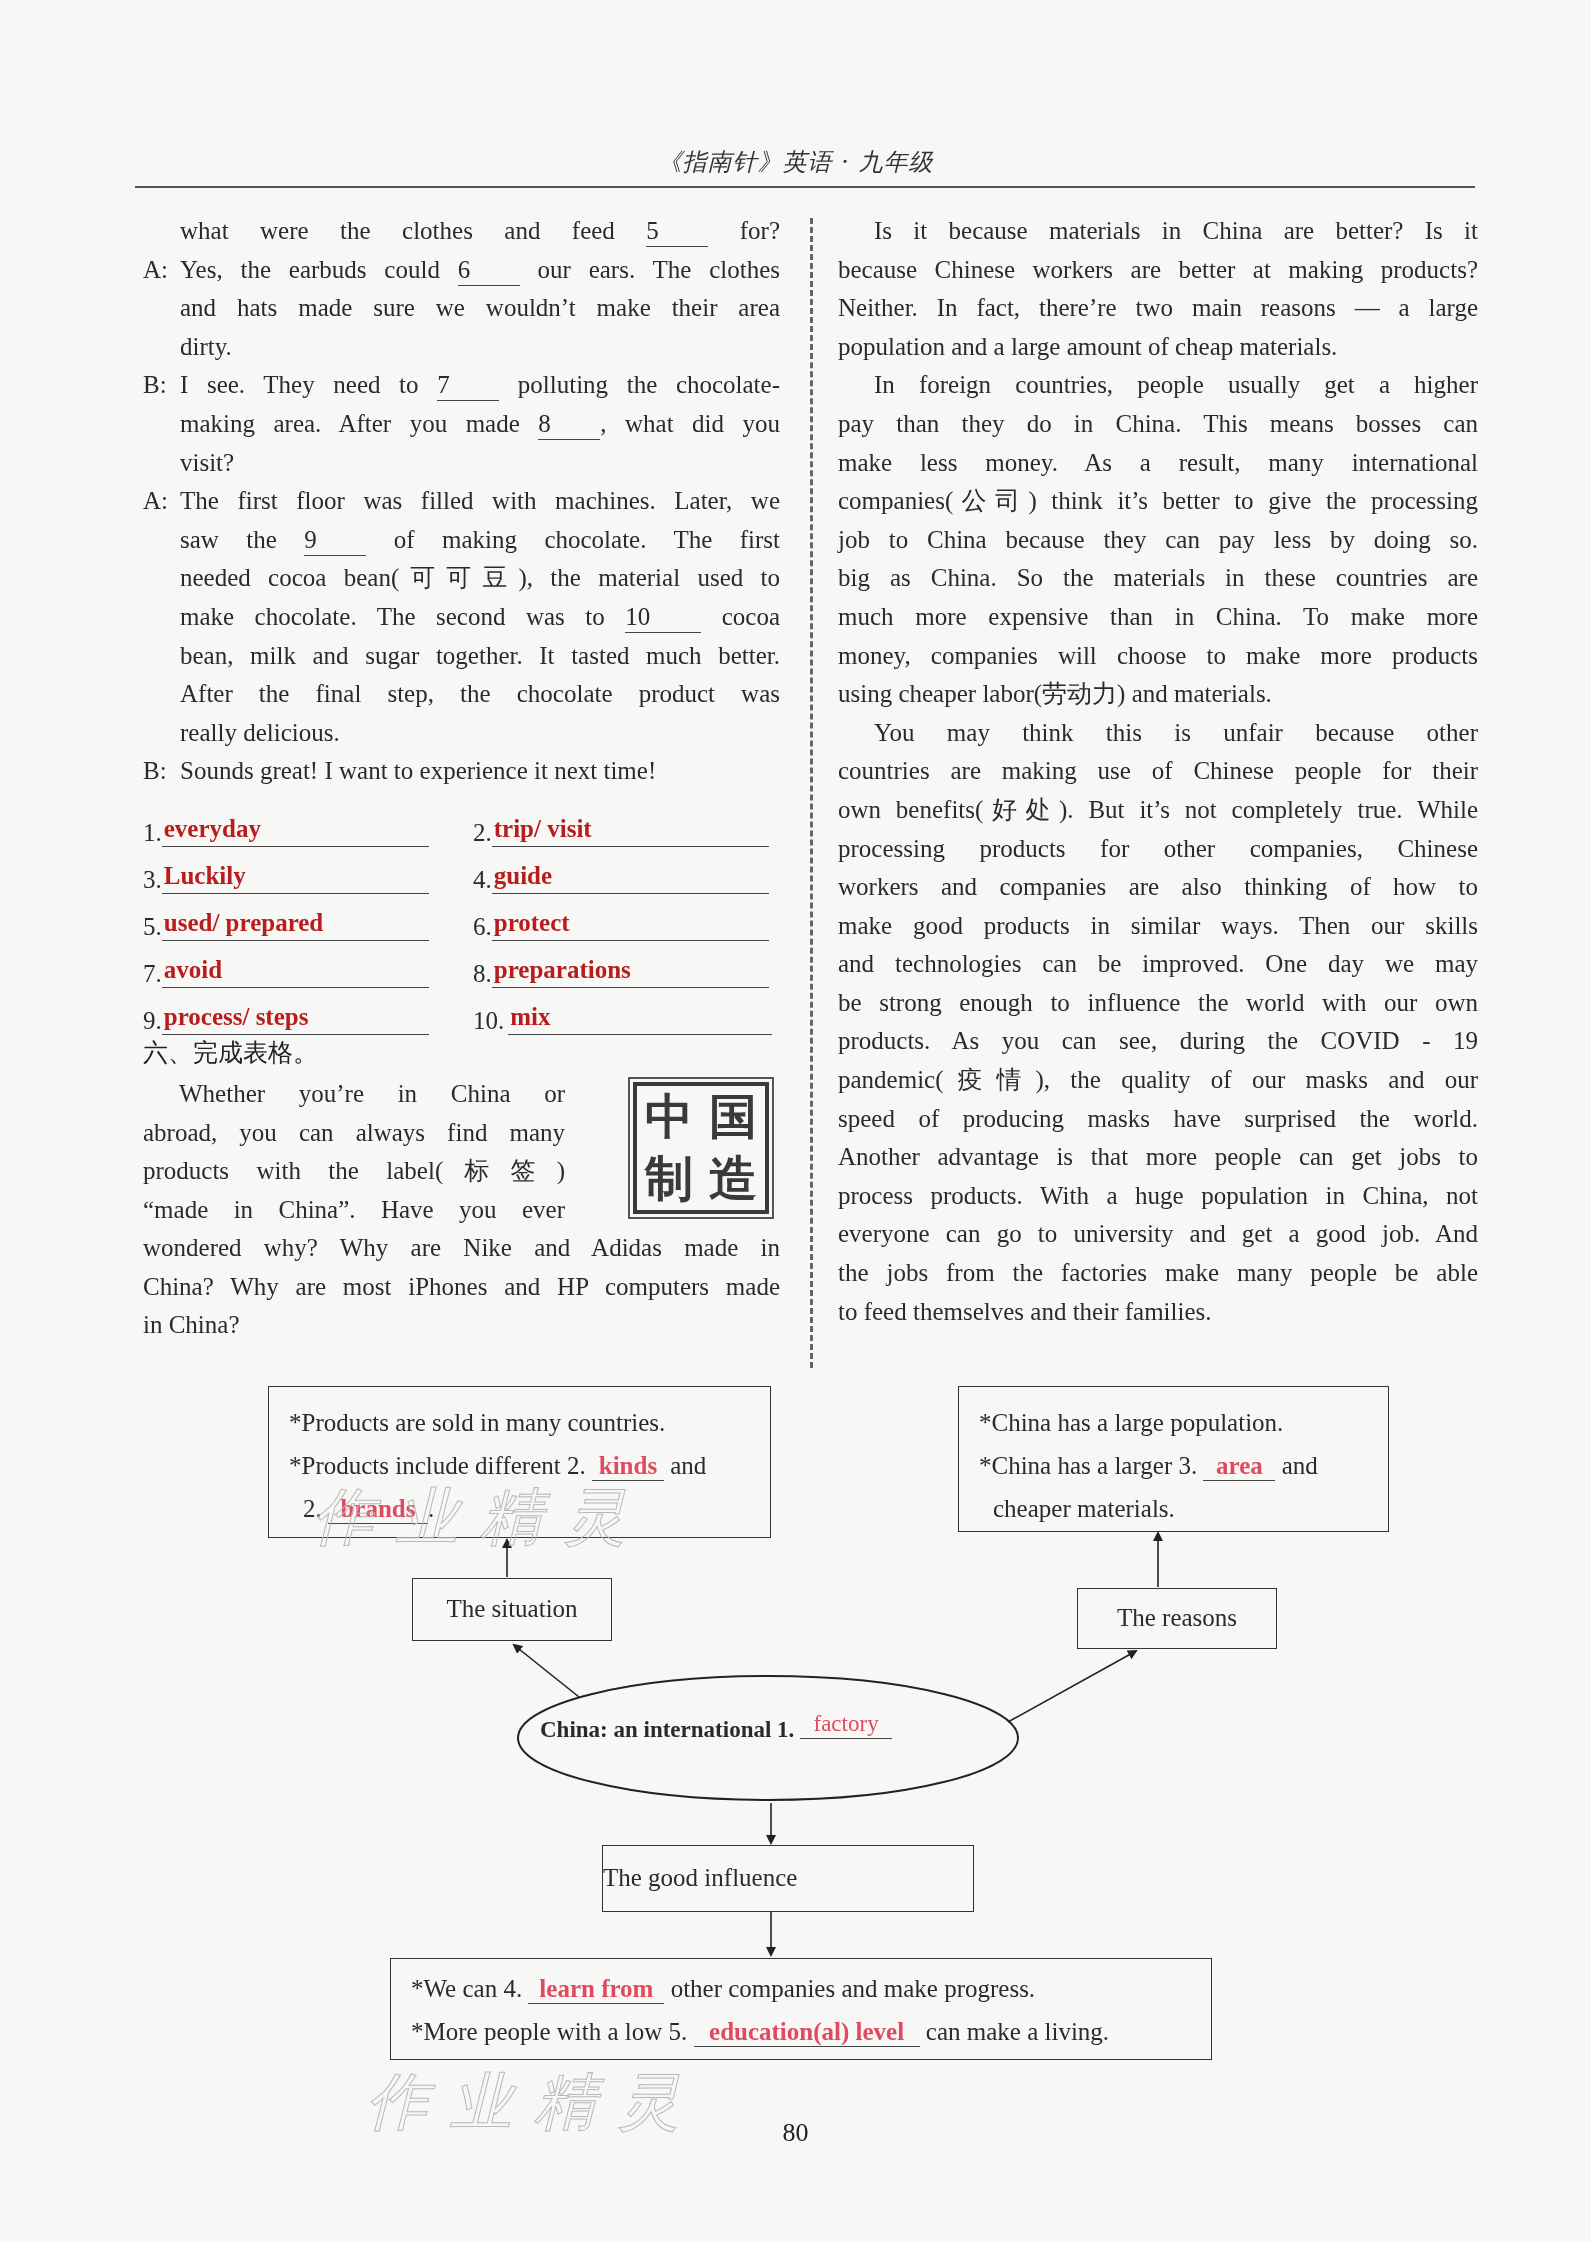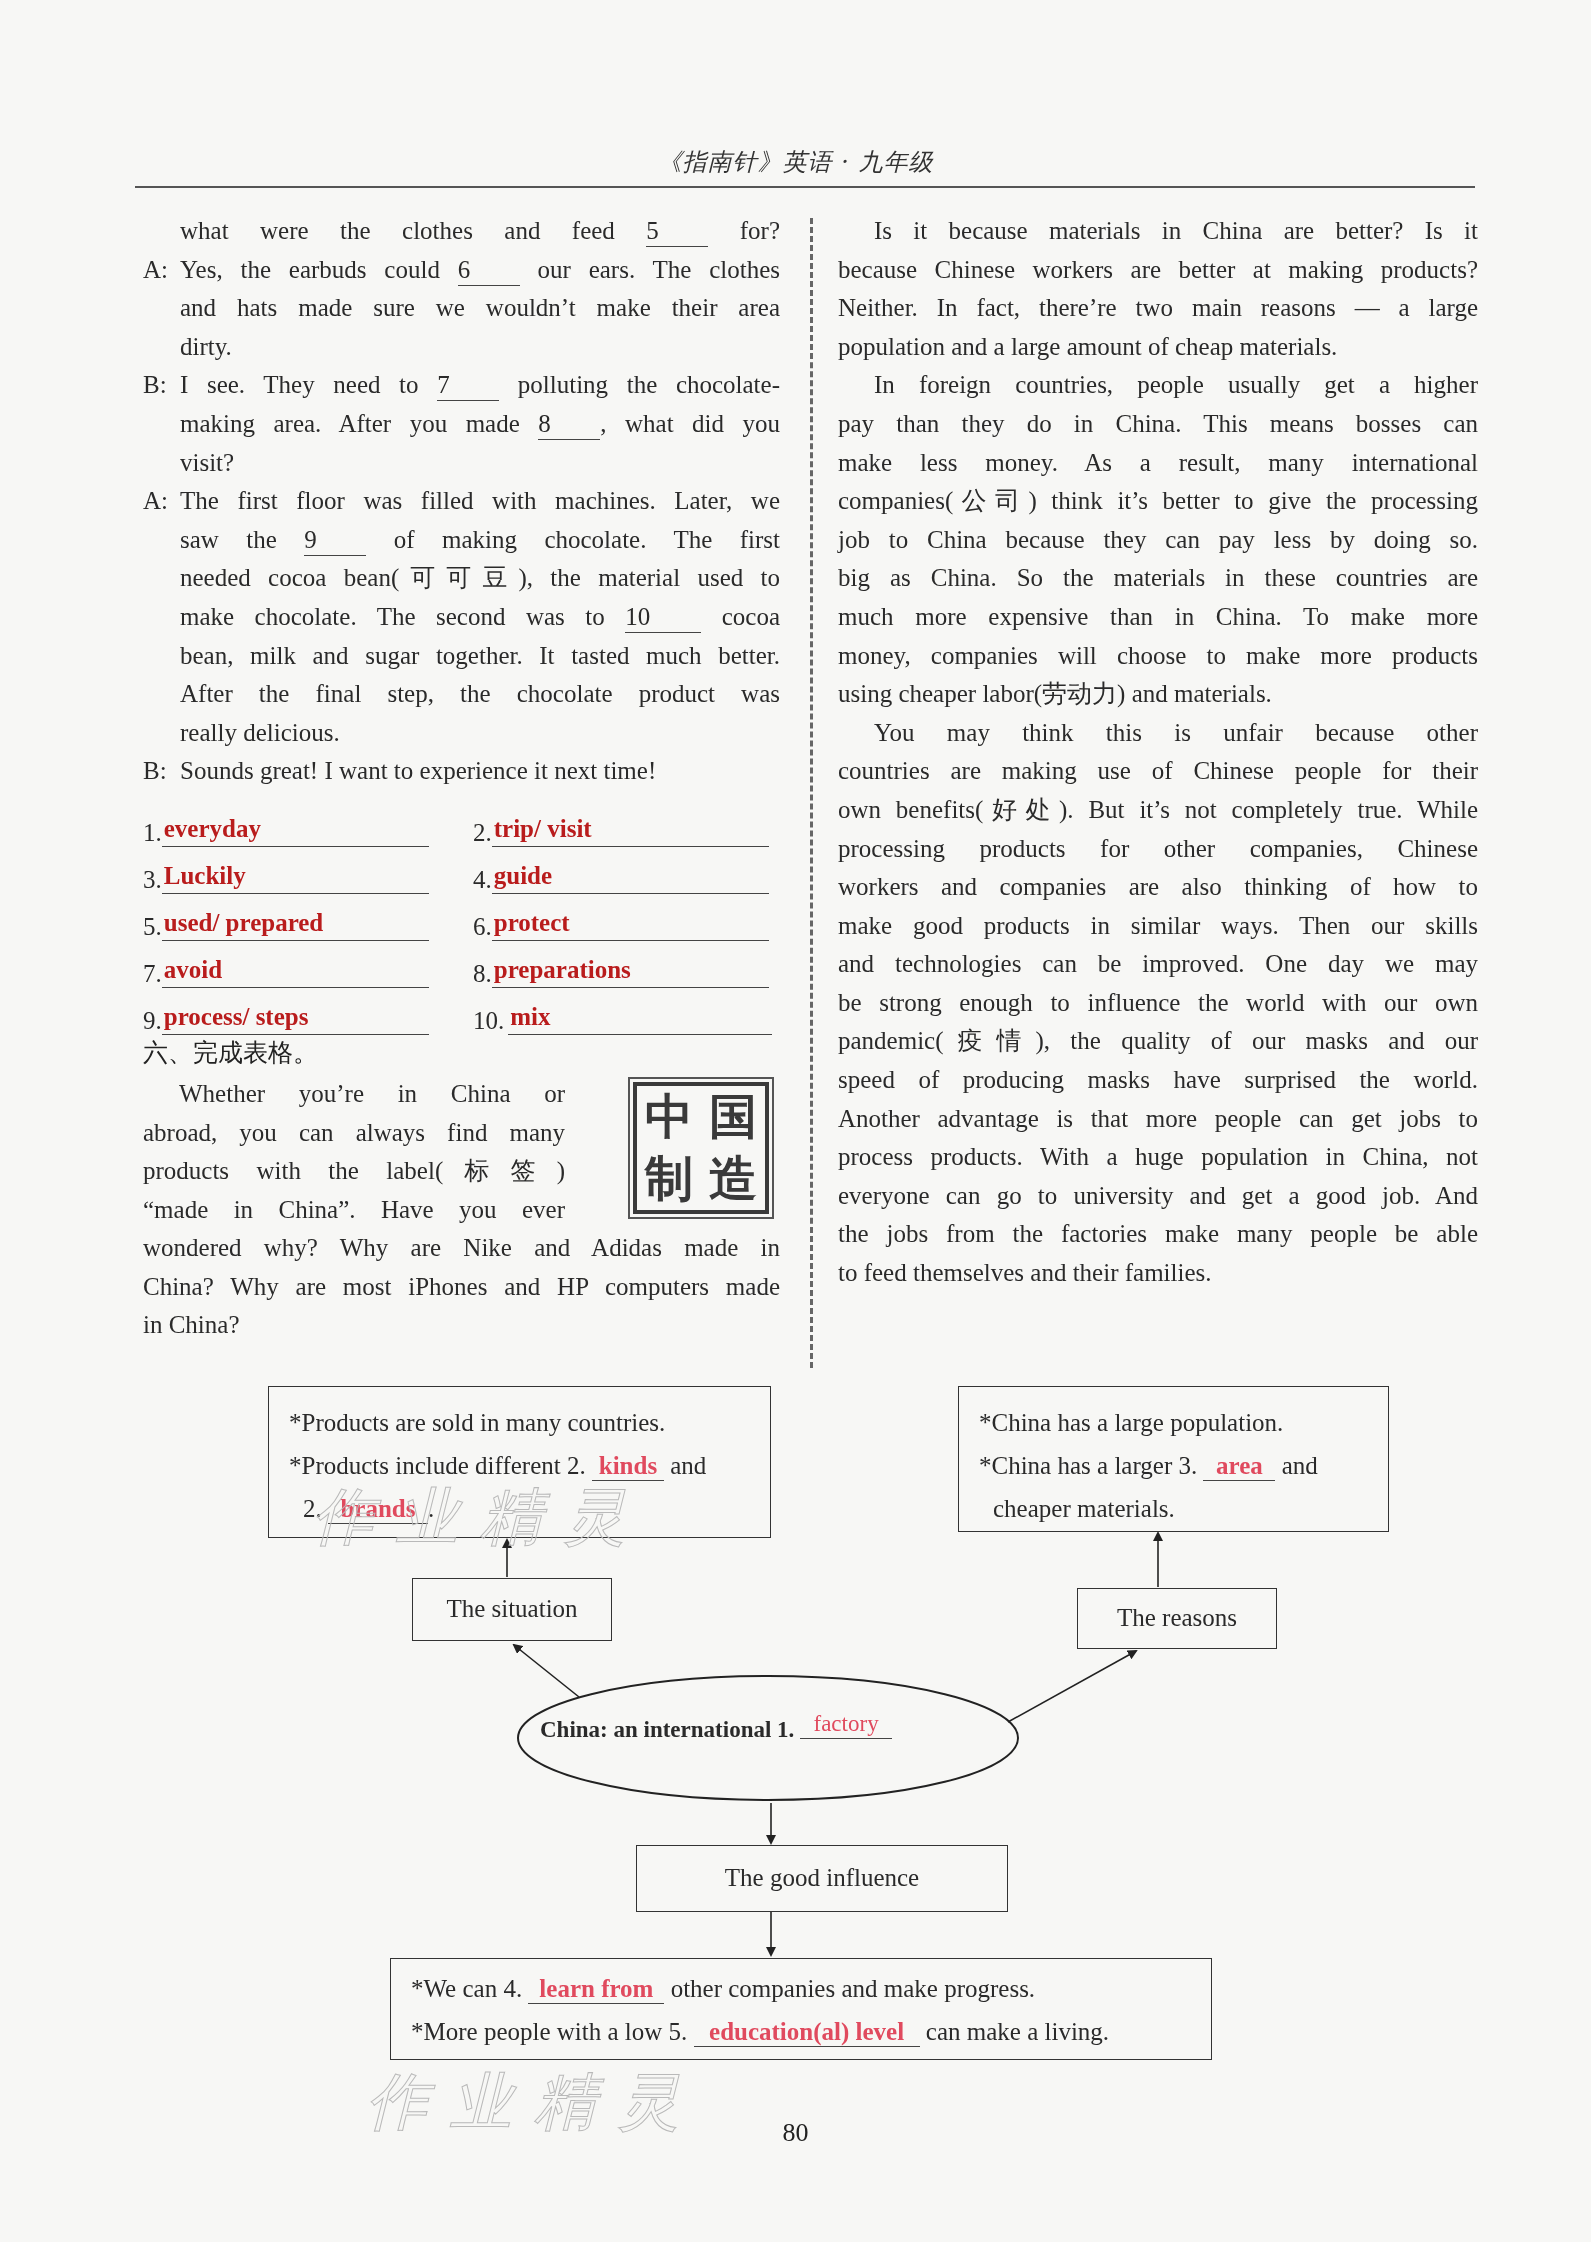--- a/index.html
+++ b/index.html
@@ -164,20 +164,21 @@
   <span class="line last">using cheaper labor(劳动力) and materials.</span>
 
   <span class="line indent">You may think this is unfair because other</span>
   <span class="line">countries are making use of Chinese people for their</span>
   <span class="line">own benefits(好处). But it’s not completely true. While</span>
   <span class="line">processing products for other companies, Chinese</span>
   <span class="line">workers and companies are also thinking of how to</span>
   <span class="line">make good products in similar ways. Then our skills</span>
   <span class="line">and technologies can be improved. One day we may</span>
   <span class="line">be strong enough to influence the world with our own</span>
+  <span class="line">products. As you can see, during the COVID - 19</span>
   <span class="line">pandemic(疫情), the quality of our masks and our</span>
   <span class="line">speed of producing masks have surprised the world.</span>
   <span class="line">Another advantage is that more people can get jobs to</span>
   <span class="line">process products. With a huge population in China, not</span>
   <span class="line">everyone can go to university and get a good job. And</span>
   <span class="line">the jobs from the factories make many people be able</span>
   <span class="line last">to feed themselves and their families.</span>
 </div>
 
 <svg class="diag" width="1591" height="2242">
@@ -207,21 +208,21 @@
   <div><span>*China has a larger 3.</span> <span class="ublank red" style="width:72px">area</span> <span>and</span></div>
   <div style="padding-left:14px">cheaper materials.</div>
 </div>
 <div class="abs box" style="left:1061px; top:1588px; width:200px; height:61px; line-height:58px; text-align:center;">The reasons</div>
 
 <div class="abs" style="left:540px; top:1716px; font-size:23px; font-weight:bold; white-space:nowrap;">
   <span>China: an international 1.</span>
   <span class="ublank red" style="width:92px; position:relative; top:-6px; font-weight:normal;">factory</span>
 </div>
 
-<div class="abs box" style="left:620px; top:1845px; width:372px; height:67px; line-height:64px; text-align:center;">The good influence</div>
+<div class="abs box" style="left:586px; top:1845px; width:372px; height:67px; line-height:64px; ">The good influence</div>
 <div class="abs box" style="left:374px; top:1958px; width:822px; height:102px; padding:8px 0 0 20px; line-height:43px;">
   <div><span>*We can 4.</span> <span class="ublank red" style="width:136px">learn from</span> <span>other companies and make progress.</span></div>
   <div><span>*More people with a low 5.</span> <span class="ublank red" style="width:226px">education(al) level</span> <span>can make a living.</span></div>
 </div>
 
 <div class="abs watermark" style="left:312px; top:1475px;">作业精灵</div>
 <div class="abs watermark" style="left:366px; top:2060px;">作业精灵</div>
 
 <div class="abs page-num">80</div>
 

